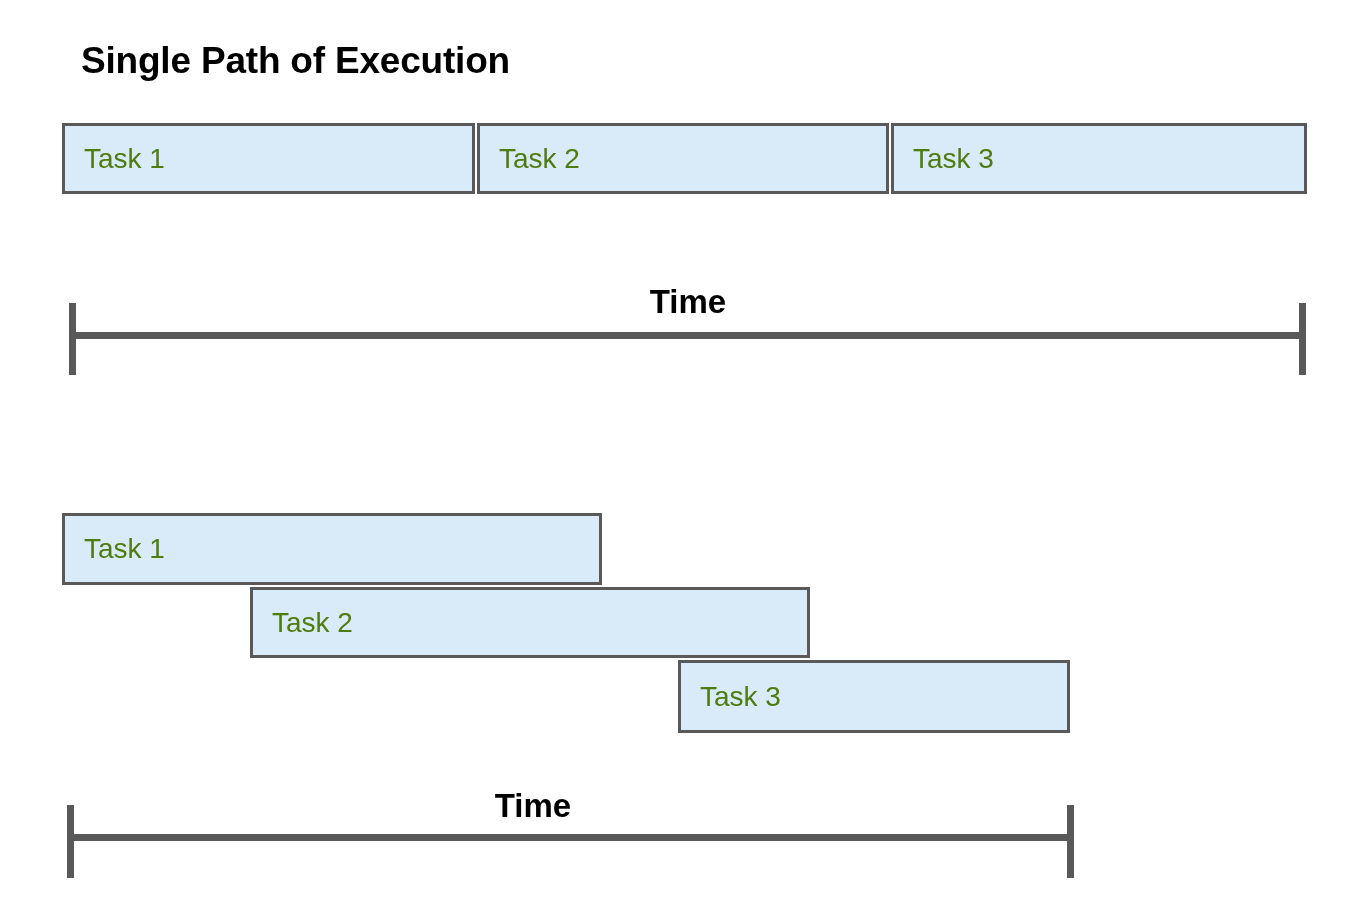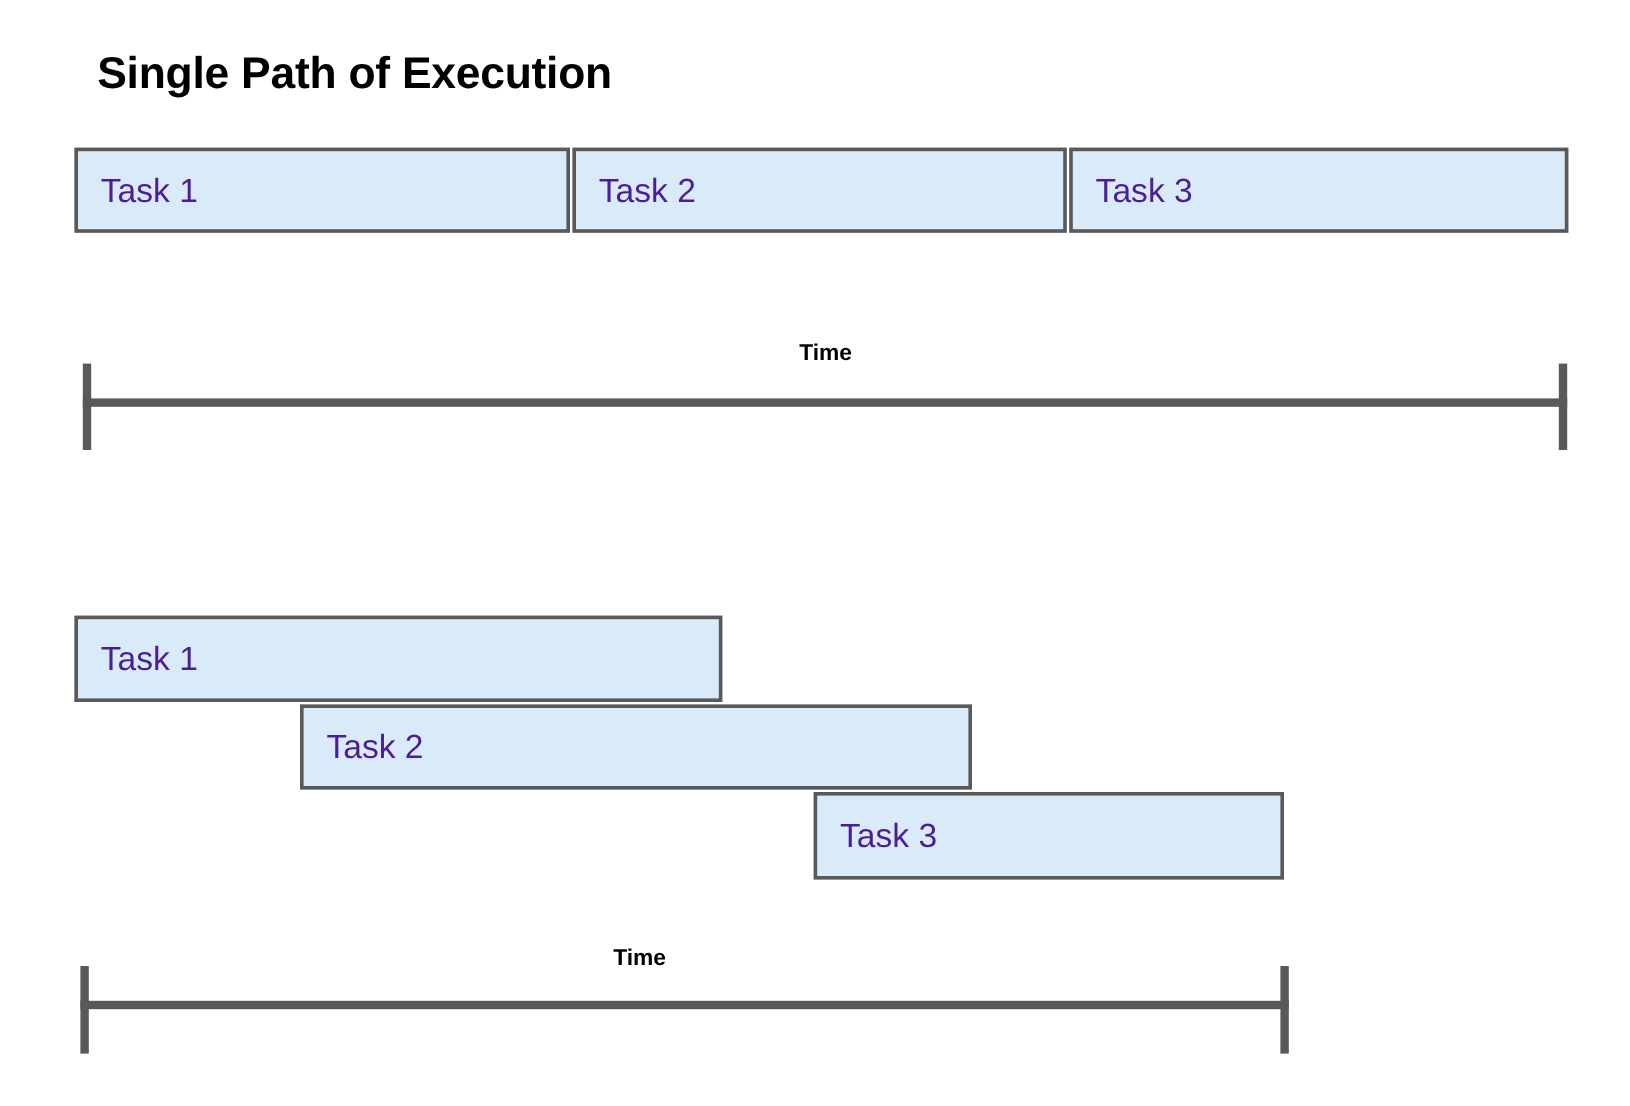--- a/index.html
+++ b/index.html
@@ -43,21 +43,21 @@
     box-sizing: border-box;
     background: #d9eaf9;
     border: 3px solid #595959;
     display: flex;
     align-items: center;
   }
   .task-label {
     font-family: "Liberation Sans", sans-serif;
     font-size: 28px;
     line-height: 1;
-    color: #4c1d95;
+    color: #4d7c0f;
     margin-left: 19px;
     white-space: nowrap;
     font-weight: normal;
   }
 
   
   .axis {
     position: absolute;
   }
   .axis-line {
@@ -72,21 +72,21 @@
     background: #595959;
     top: 0;
     height: 72px;
   }
   .axis-tick.left { left: 0; }
   .axis-tick.right { right: 0; }
   .time-label {
     position: absolute;
     font-family: "Liberation Sans", sans-serif;
     font-weight: bold;
-    font-size: 19px;
+    font-size: 33px;
     line-height: 1;
     color: #000000;
     white-space: nowrap;
     transform: translateX(-50%);
   }
 </style>
 </head>
 <body>
 
 <div class="canvas">

